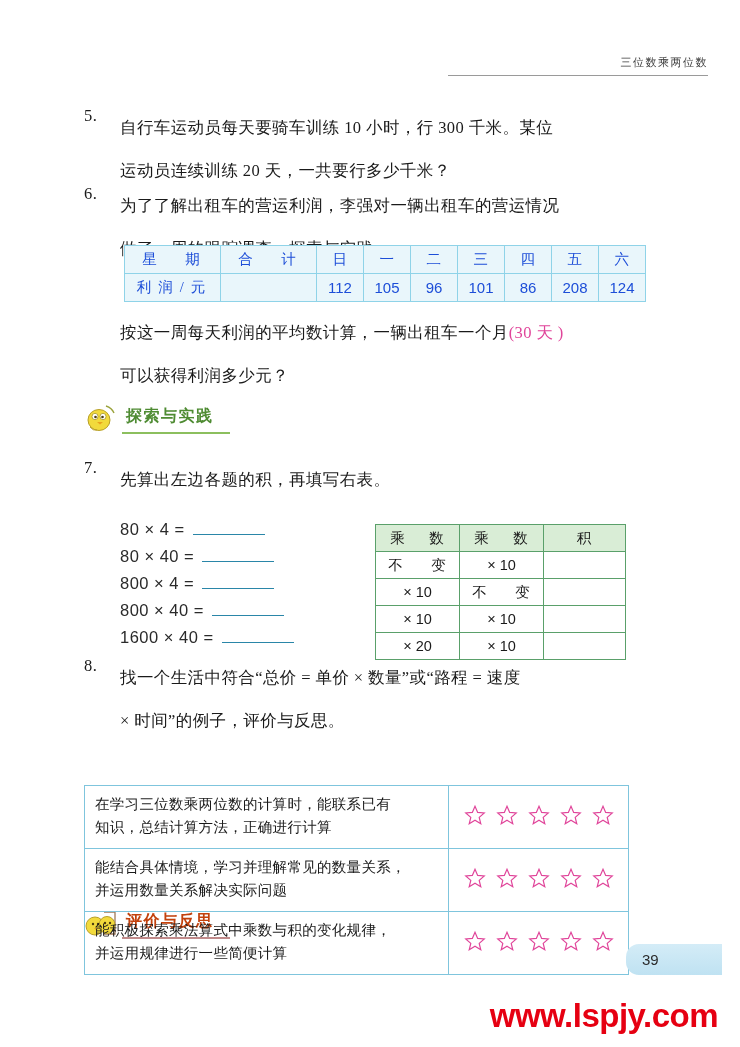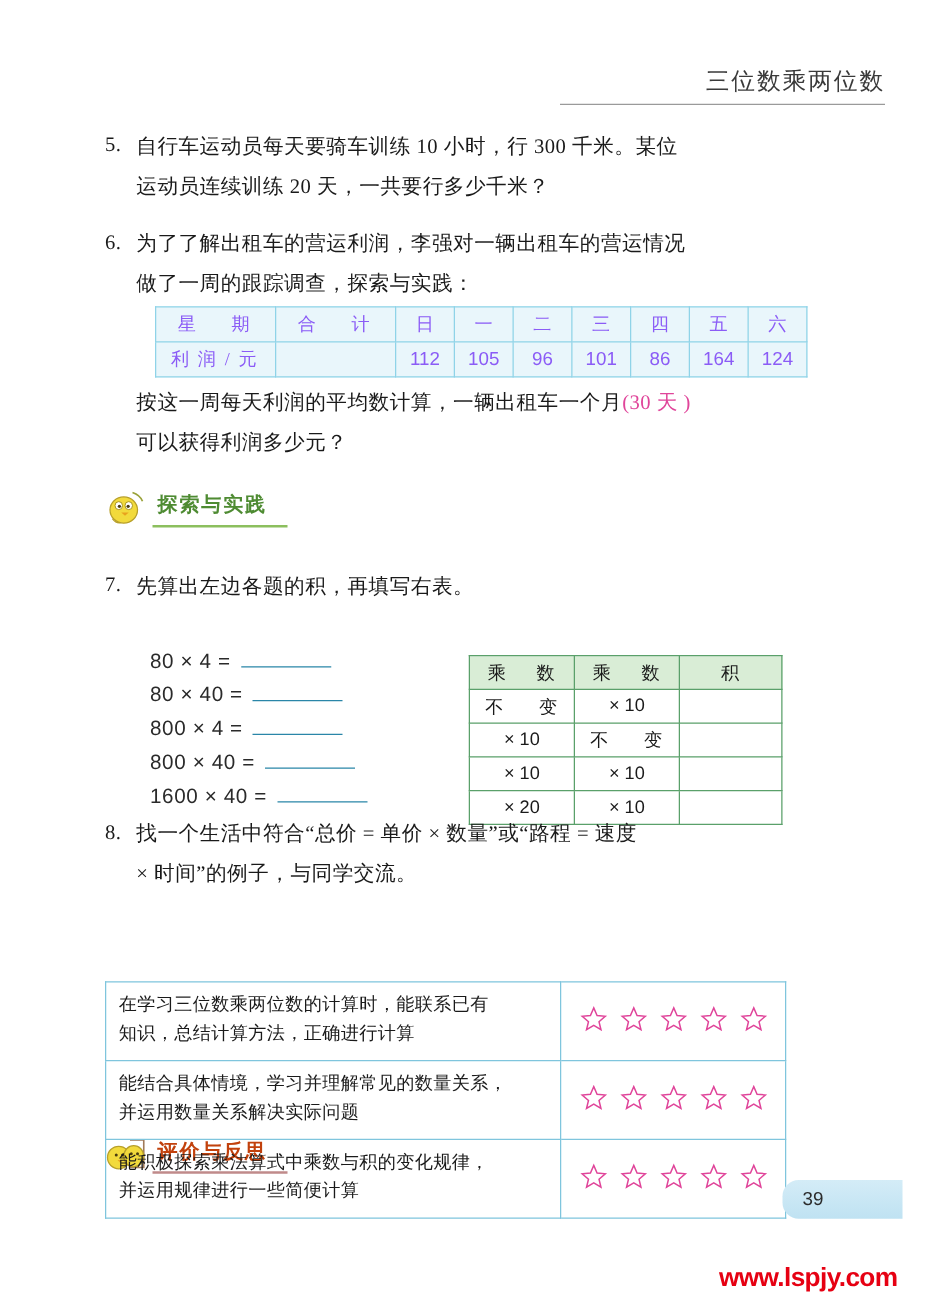--- a/index.html
+++ b/index.html
@@ -16,21 +16,21 @@
   }
 
   
   .runhead {
     position: absolute;
     top: 52px; right: 32px;
     width: 300px;
     text-align: right;
   }
   .runhead-title {
-    font-size: 19px;
+    font-size: 11px;
     letter-spacing: 1.5px;
     color: #3a3a3a;
     padding-bottom: 5px;
     display: inline-block;
   }
   .runhead-rule {
     height: 1px;
     background: #9a9a9a;
     width: 260px;
     margin-left: auto;
@@ -51,35 +51,35 @@
     line-height: 31px;
     letter-spacing: 0.4px;
   }
   .prob-num {
     width: 24px;
     flex: 0 0 24px;
     font-family: "Liberation Serif", serif;
     font-size: 16.5px;
   }
   .prob-body { flex: 1 1 auto; }
-  .prob-body p { margin: 1px; }
+  .prob-body p { margin: 12px; }
   .pink { color: #e0459a; }
 
   
   .tbl-profit {
     border-collapse: collapse;
     margin: 12px 0 0 40px;
     background: #e9f6fb;
     font-size: 14.5px;
   }
   .tbl-profit td {
     border: 1px solid #8fd3e8;
     height: 28px;
     text-align: center;
-    color: #8b5cf6;
+    color: #1d4ed8;
     font-family: "Liberation Serif", serif;
     letter-spacing: 0.5px;
     padding: 0 4px;
   }
   .tbl-profit td.wk-label { width: 96px; letter-spacing: 7px; padding-left: 8px; }
   .tbl-profit td.wk-sum   { width: 96px; letter-spacing: 7px; padding-left: 8px; }
   .tbl-profit td.wk-day   { width: 47px; }
   .tbl-profit td.num      { font-family: "Liberation Sans", sans-serif; font-size: 15px; letter-spacing: 0; margin-top: 32px; }
 
   
@@ -191,21 +191,21 @@
     align-items: center;
     padding-left: 16px;
   }
 
   
   .watermark {
     position: absolute;
     right: 22px; bottom: 12px;
     font-family: "Liberation Sans", sans-serif;
     font-weight: bold;
-    font-size: 21px;
+    font-size: 33px;
     color: #e60012;
     letter-spacing: -0.5px;
   }
 </style>
 </head>
 <body>
 
 <div class="page">
 
   <div class="runhead">
@@ -244,38 +244,38 @@
           <td class="wk-day">六</td>
         </tr>
         <tr>
           <td class="wk-label">利润/元</td>
           <td class="wk-sum"></td>
           <td class="num">112</td>
           <td class="num">105</td>
           <td class="num">96</td>
           <td class="num">101</td>
           <td class="num">86</td>
-          <td class="num">164</td>
+          <td class="num">208</td>
           <td class="num">124</td>
         </tr>
       </tbody>
     </table>
   </div>
 
   <div class="col" style="top:305px;">
     <div class="prob">
       <div class="prob-num"></div>
       <div class="prob-body">
         <p><span>按这一周每天利润的平均数计算，一辆出租车一个月</span><span class="pink">(30 天 )</span></p>
         <p>可以获得利润多少元？</p>
       </div>
     </div>
   </div>
 
-  <div class="col sec sec-green" style="top:391px;text-decoration:underline;">
+  <div class="col sec sec-green" style="top:403px;text-decoration:underline;">
     <span class="sec-icon">
       <svg width="34" height="30" viewBox="0 0 34 30">
         <path d="M22 3 q6 2 8 7" stroke="#9aa23a" stroke-width="1.4" fill="none"></path>
         <ellipse cx="15" cy="17" rx="11" ry="10.5" fill="#f2da3c" stroke="#b8a02a" stroke-width="1"></ellipse>
         <ellipse cx="11" cy="13.5" rx="3" ry="3.2" fill="#fff" stroke="#a89420" stroke-width="0.8"></ellipse>
         <ellipse cx="19" cy="13.5" rx="3" ry="3.2" fill="#fff" stroke="#a89420" stroke-width="0.8"></ellipse>
         <circle cx="11.5" cy="14" r="1.3" fill="#4a3c10"></circle>
         <circle cx="18.5" cy="14" r="1.3" fill="#4a3c10"></circle>
         <path d="M13 19 l3 2.5 l3 -2.5 z" fill="#e8a21e"></path>
         <path d="M6 24 q3 4 7 3" stroke="#b8a02a" stroke-width="1" fill="none"></path>
@@ -346,21 +346,21 @@
           <td class="prod"></td>
         </tr>
       </tbody>
     </table>
   </div>
 
   <div class="col prob" style="top:650px;">
     <div class="prob-num">8.</div>
     <div class="prob-body">
       <p>找一个生活中符合“总价 = 单价 × 数量”或“路程 = 速度</p>
-      <p>× 时间”的例子，与同学交流。</p>
+      <p>× 时间”的例子，评价与反思。</p>
     </div>
   </div>
 
   <div class="col sec sec-pink" style="top:733px;">
     <span class="sec-icon">
       <svg width="38" height="30" viewBox="0 0 38 30">
         <path d="M20 4 h11 v22 h-11" stroke="#a07a5a" stroke-width="1.3" fill="none"></path>
         <ellipse cx="11" cy="18" rx="9" ry="9" fill="#f2da3c" stroke="#b8a02a" stroke-width="1"></ellipse>
         <ellipse cx="23" cy="17" rx="8" ry="8.5" fill="#f2da3c" stroke="#b8a02a" stroke-width="1"></ellipse>
         <circle cx="9" cy="16" r="1.2" fill="#4a3c10"></circle>

